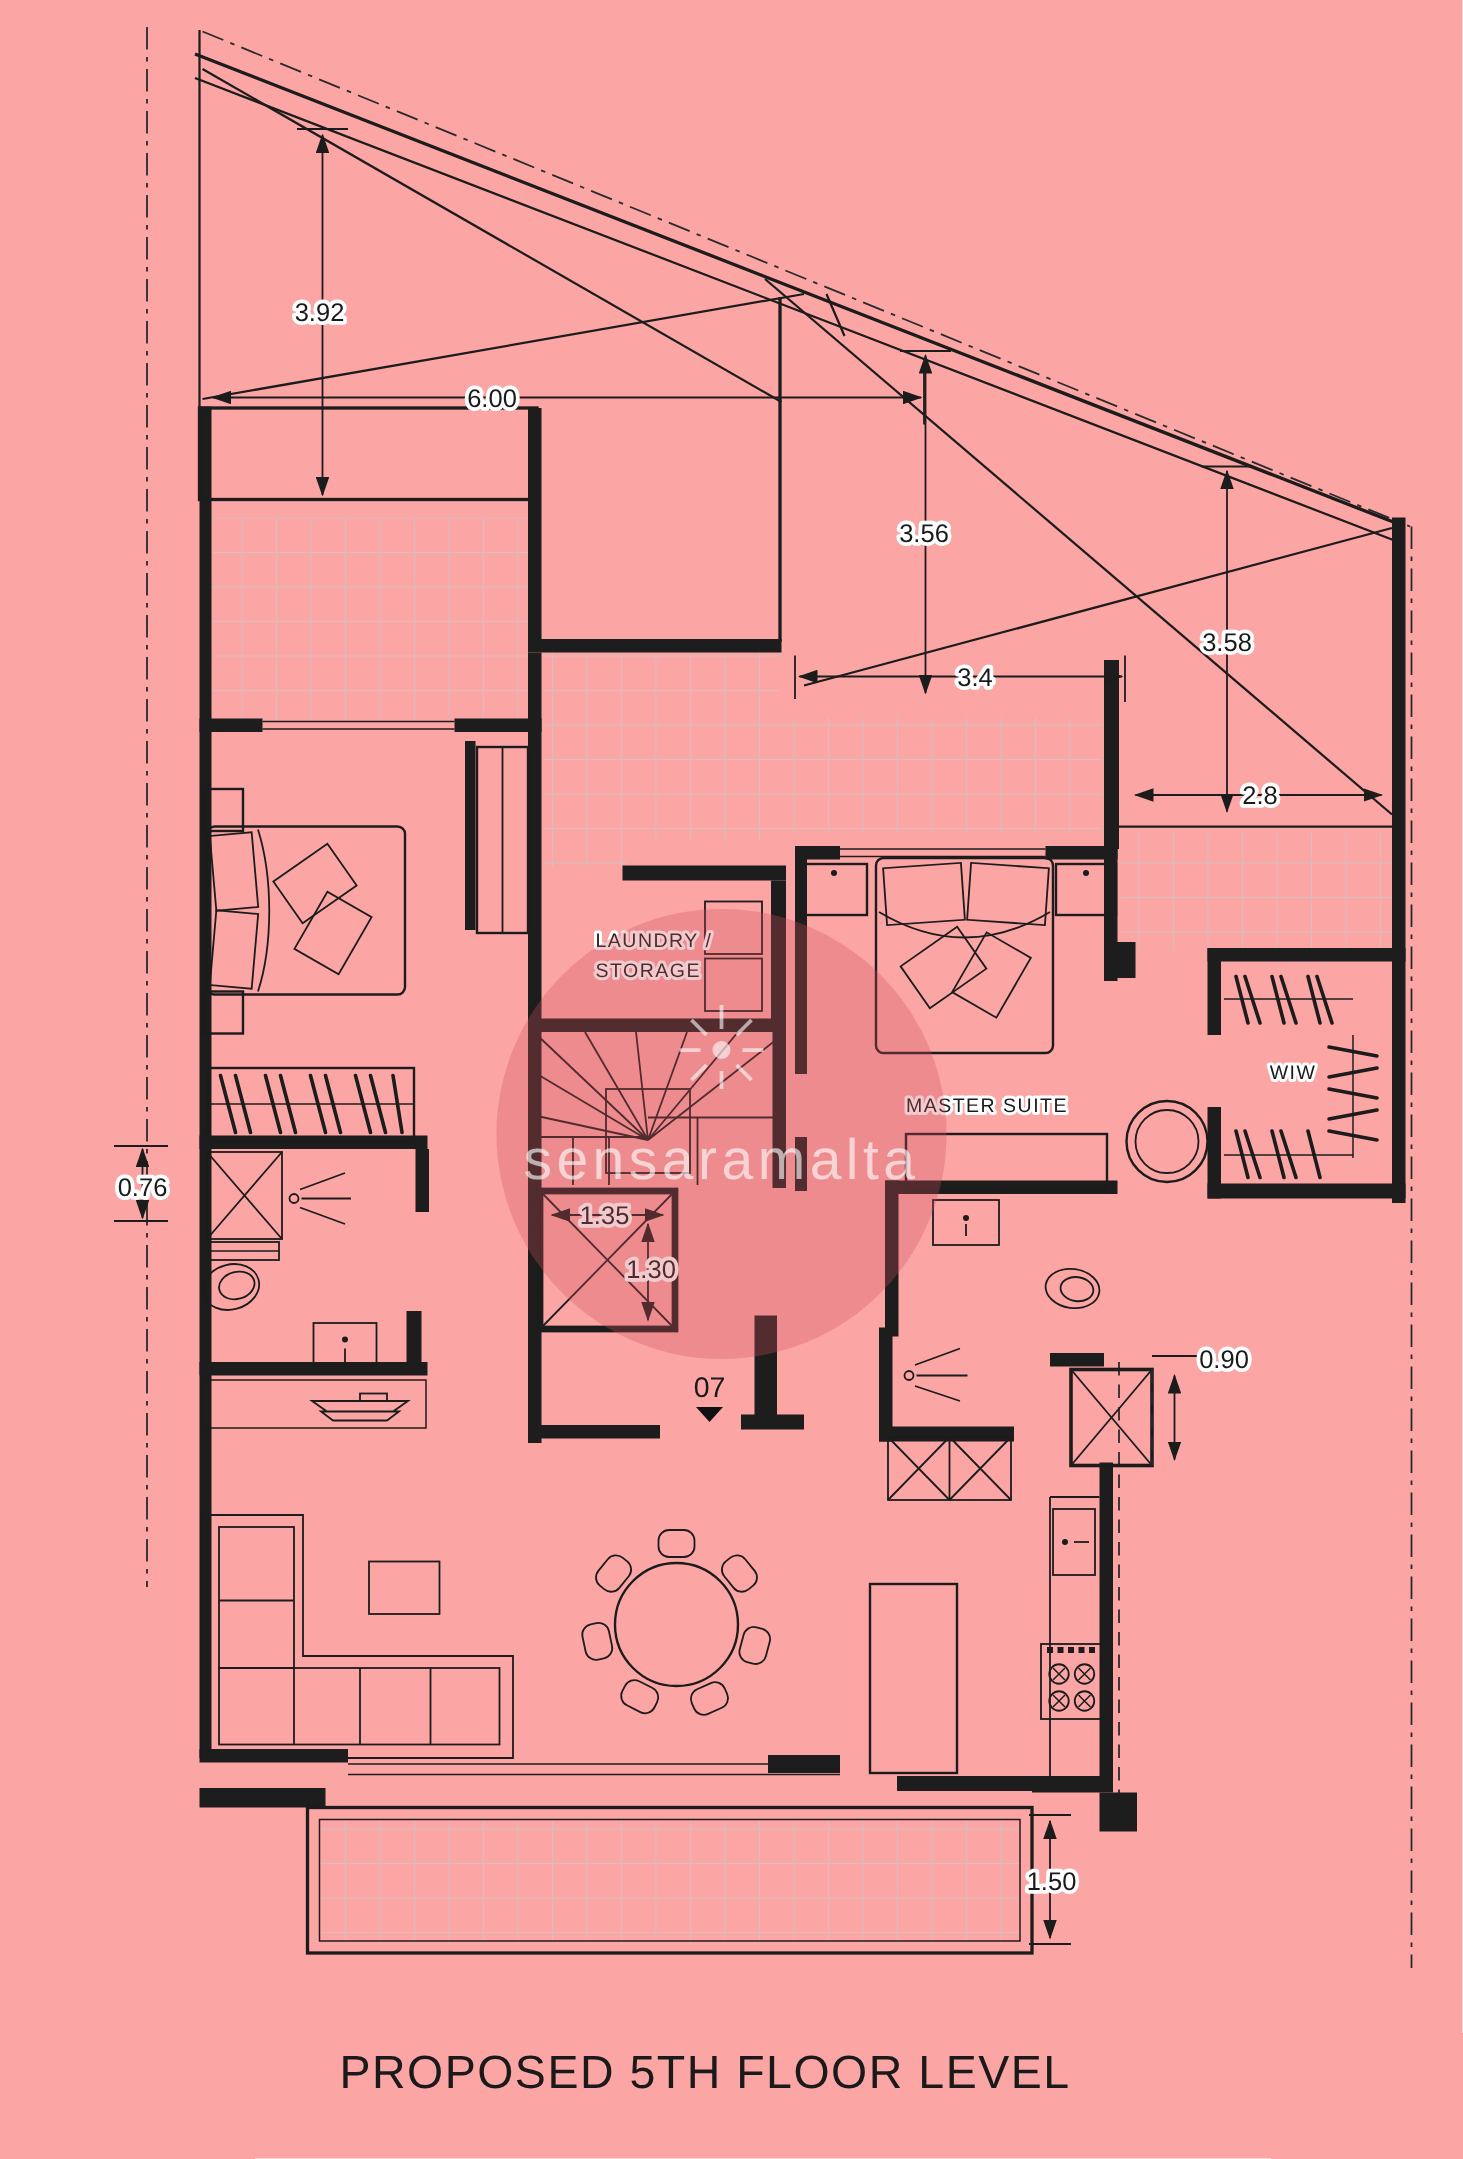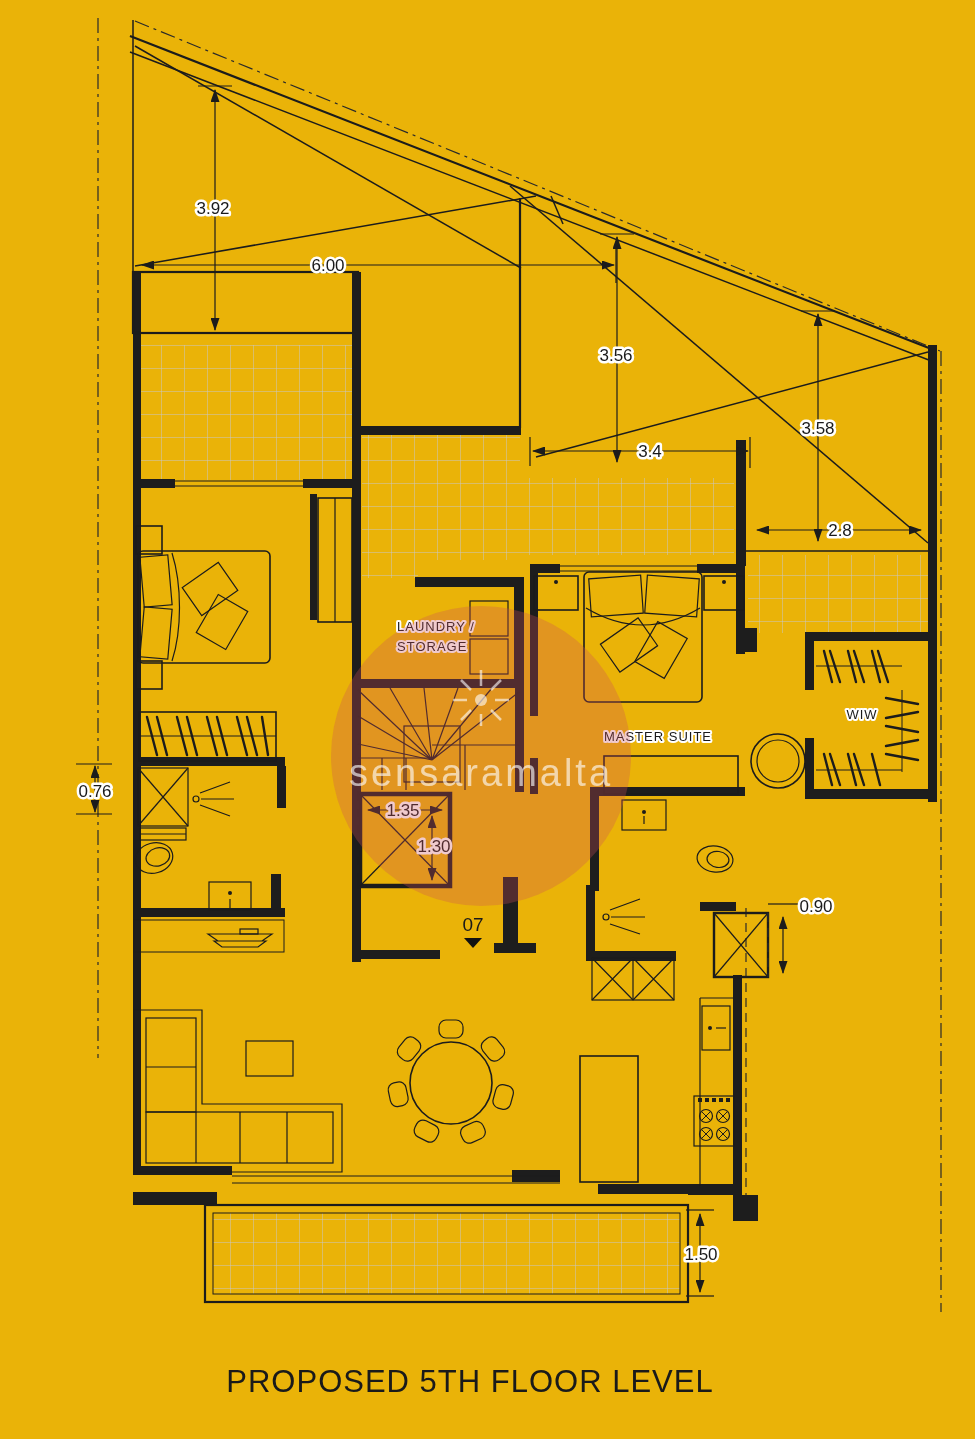--- a/index.html
+++ b/index.html
@@ -1,16 +1,16 @@
 <!DOCTYPE html>
 <html><head>
 <meta charset="utf-8">
 <style>
   html,body{margin:0;padding:0;background:#fff;}
-  .sheet{width:975px;height:1439px;margin:0 auto;background:#eab308;position:relative;font-family:"Liberation Sans",sans-serif;}
+  .sheet{width:975px;height:1439px;margin:0 auto;background:#fca5a5;position:relative;font-family:"Liberation Sans",sans-serif;}
   svg{display:block}
   .ln{fill:none;stroke:#1c1c1c;stroke-width:1.5;}
   .thin{fill:none;stroke:#1c1c1c;stroke-width:1;}
   .w2{fill:none;stroke:#1c1c1c;stroke-width:2.2;}
   .wall{fill:#1d1d1d;stroke:none;}
   .dl{fill:none;stroke:#1c1c1c;stroke-width:1.2;}
   .dd{fill:none;stroke:#2a2a2a;stroke-width:1.2;stroke-dasharray:15 5 3 5;}
   .dsh{fill:none;stroke:#2a2a2a;stroke-width:1.2;stroke-dasharray:9 6;}
   .fur{fill:none;stroke:#1c1c1c;stroke-width:1.6;}
   .fur2{fill:none;stroke:#1c1c1c;stroke-width:1.2;}

